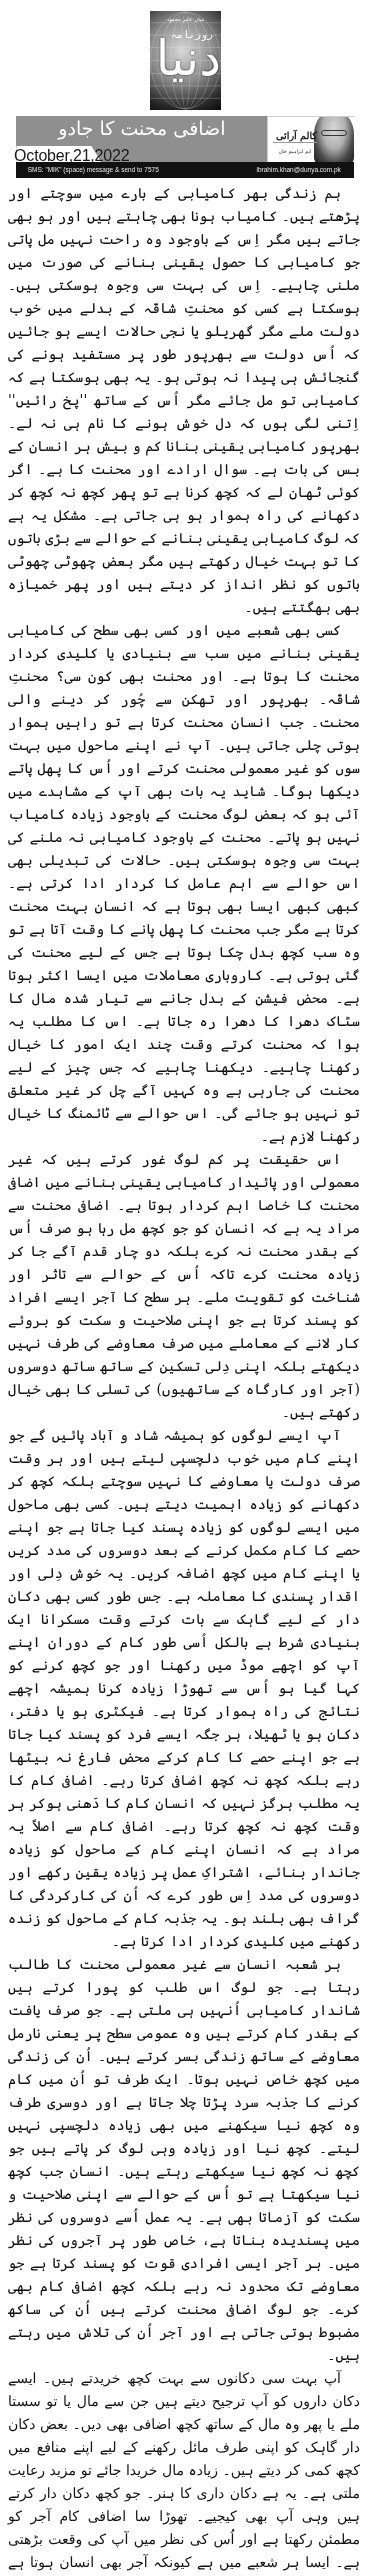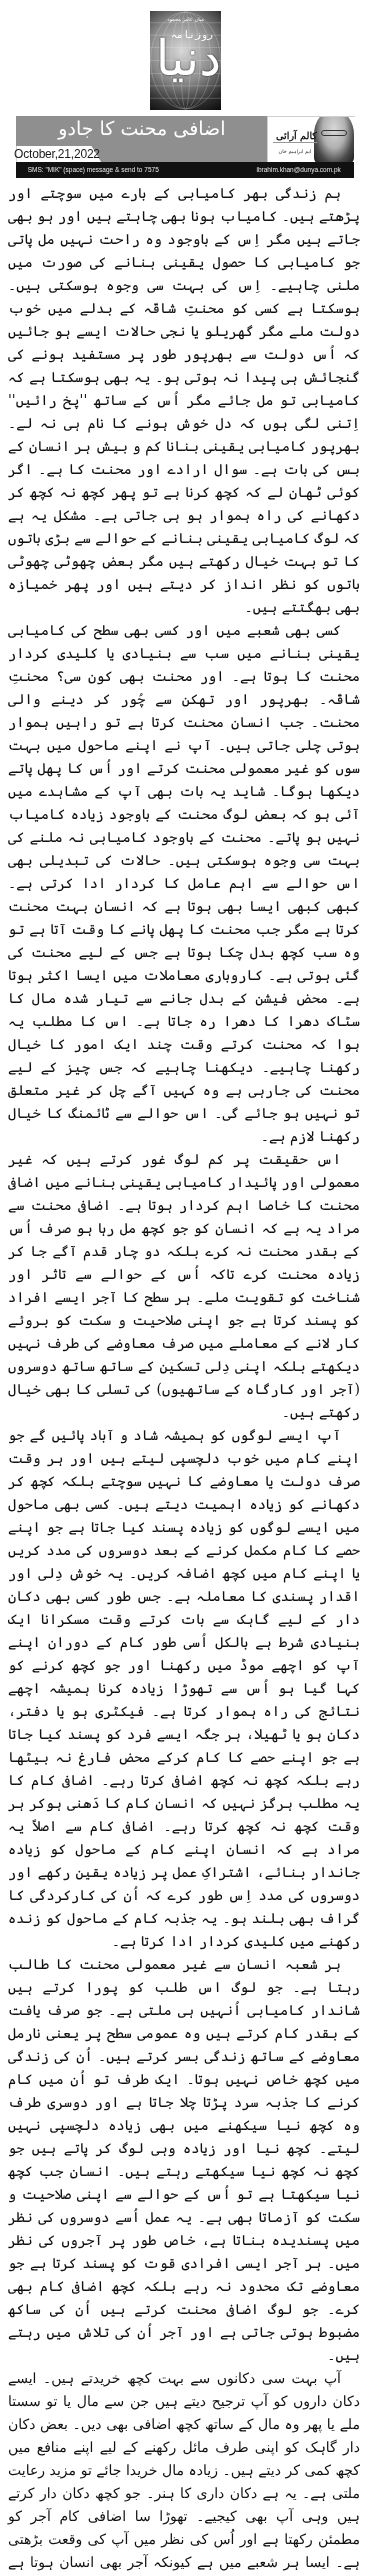--- a/index.html
+++ b/index.html
@@ -33,21 +33,21 @@
   }
   .title-band-lower {
     position: absolute; left: 0; top: 0; width: 251px; height: 46px; background: #8f8f8f;
   }
   .date-tab {
     position: absolute; left: 0; top: 29.5px; height: 17px; width: 85px; background: #ffffff;
     clip-path: polygon(0 0, 88% 0, 100% 100%, 0 100%);
   }
   .date-text {
     position: absolute; left: -2.3px; top: 31px; font-family: "Liberation Sans", sans-serif;
-    font-size: 12px; color: #1a1a1a; letter-spacing: -0.2px;
+    font-size: 16px; color: #1a1a1a; letter-spacing: -0.2px;
   }
   .author-box {
     position: absolute; left: 251px; top: 0; width: 87px; height: 46px; background: #ffffff;
     border-left: 0.6px solid #cfcfcf; border-top: 0.6px solid #cfcfcf; overflow: hidden;
   }
   .author-photo {
     position: absolute; right: 1.1px; top: -5.7px; width: 40px; height: 52px;
     background: radial-gradient(ellipse at 50% 35%, #d9d9d9 0%, #b0b0b0 40%, #4a4a4a 70%, #1a1a1a 100%);
     border-radius: 45% 45% 10% 10%;
   }

